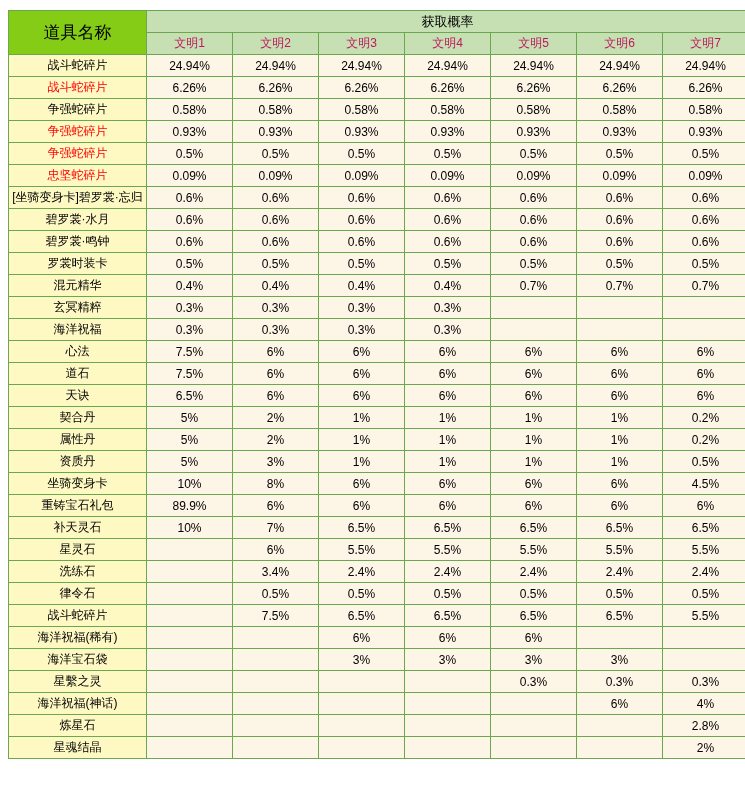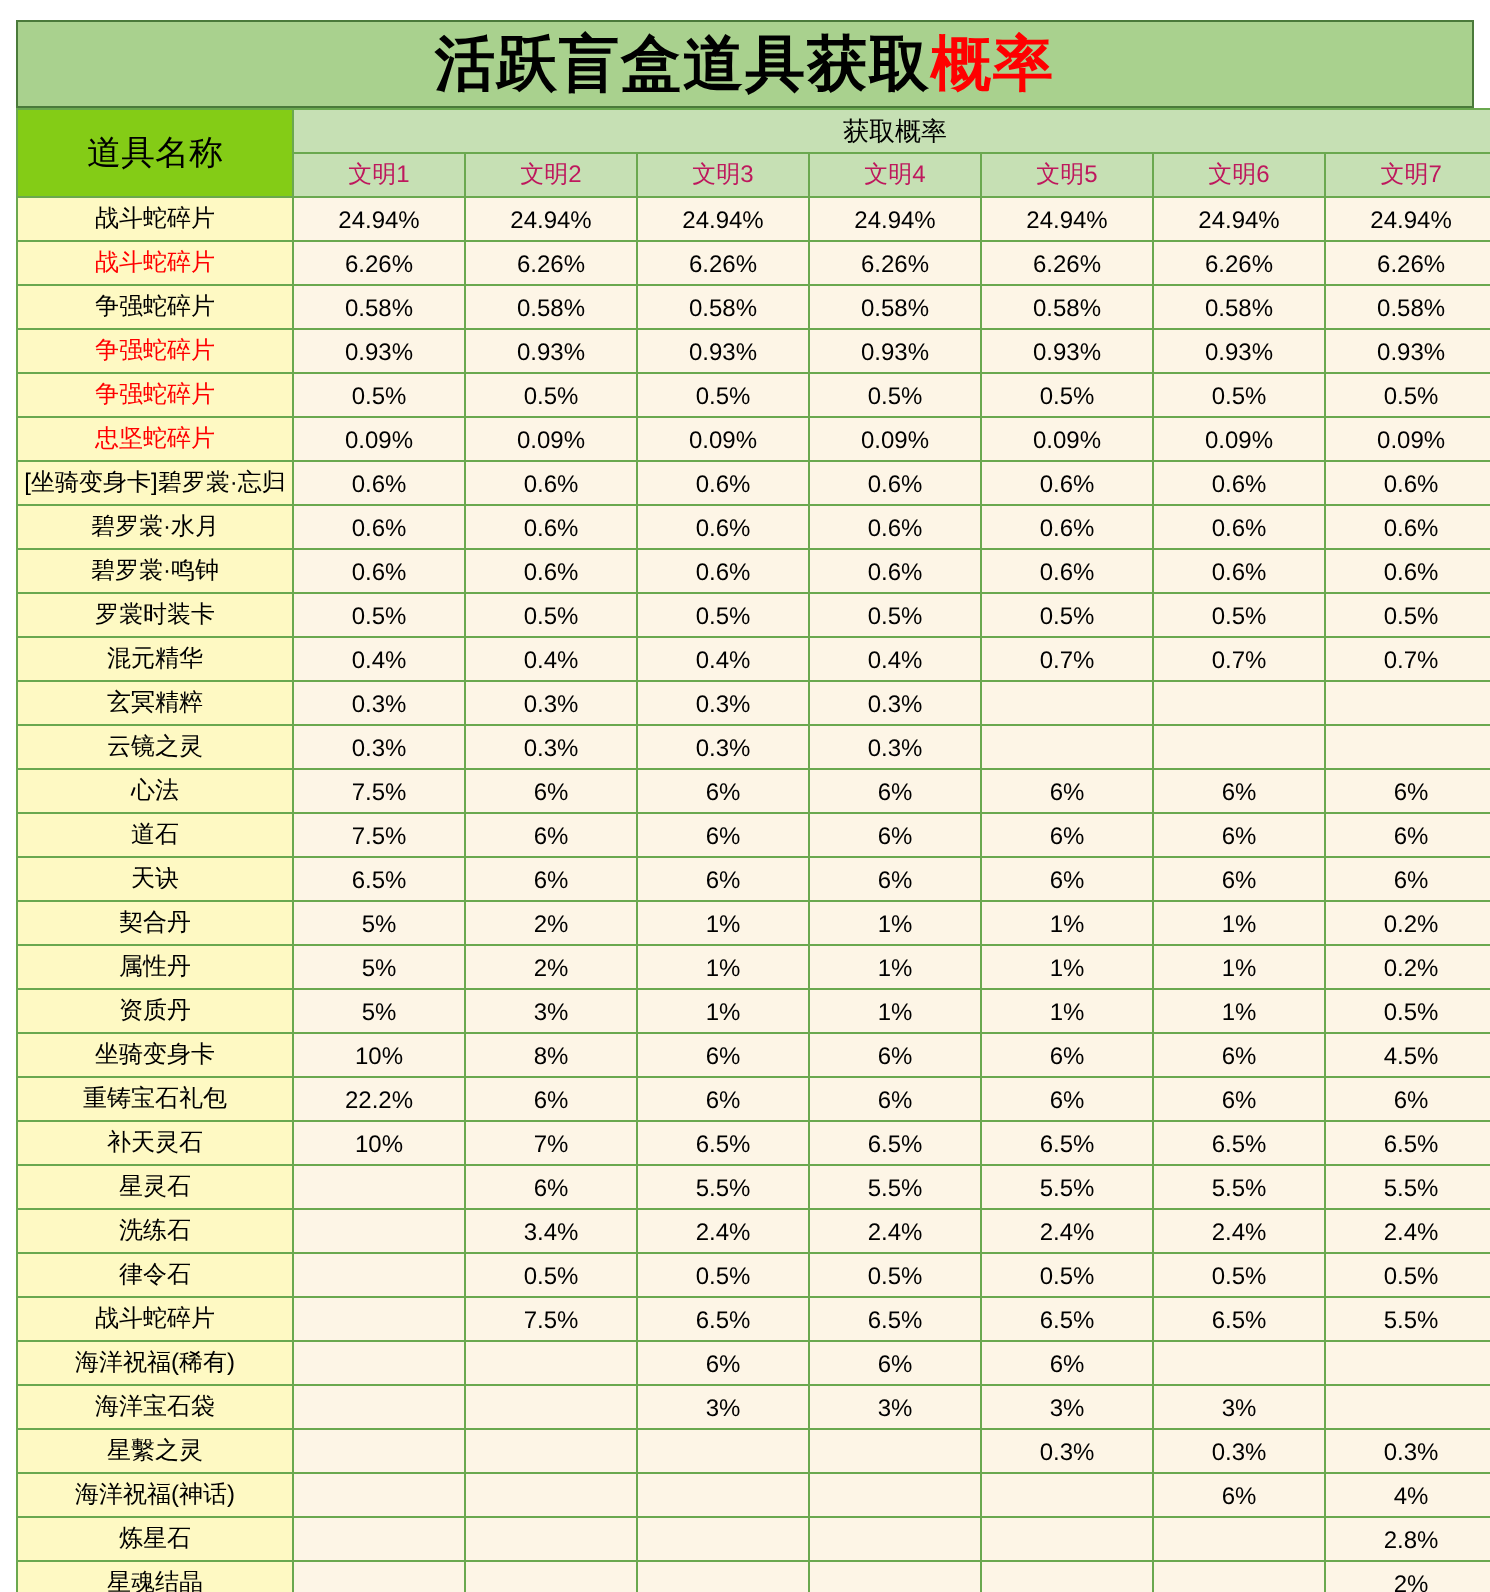--- a/index.html
+++ b/index.html
@@ -89,23 +89,20 @@
     background: #fdf5e6;
   }
   .col-name { width: 138px; }
   .col-val { width: 86px; }
 </style>
 </head>
 <body>
 
 <div class="page">
 
-  <div class="title-bar">
-    <div class="title-text"><span>活跃盲盒道具获取</span><span class="accent">概率</span></div>
-  </div>
 
   <table class="grid">
     <colgroup>
       <col class="col-name">
       <col class="col-val">
         <col class="col-val">
         <col class="col-val">
         <col class="col-val">
         <col class="col-val">
         <col class="col-val">
@@ -241,21 +238,21 @@
           <td class="name-cell">玄冥精粹</td>
           <td class="val-cell">0.3%</td>
           <td class="val-cell">0.3%</td>
           <td class="val-cell">0.3%</td>
           <td class="val-cell">0.3%</td>
           <td class="val-cell empty"></td>
           <td class="val-cell empty"></td>
           <td class="val-cell empty"></td>
         </tr>
         <tr>
-          <td class="name-cell">云镜之灵</td>
+          <td class="name-cell">海洋祝福</td>
           <td class="val-cell">0.3%</td>
           <td class="val-cell">0.3%</td>
           <td class="val-cell">0.3%</td>
           <td class="val-cell">0.3%</td>
           <td class="val-cell empty"></td>
           <td class="val-cell empty"></td>
           <td class="val-cell empty"></td>
         </tr>
         <tr>
           <td class="name-cell">心法</td>
@@ -322,21 +319,21 @@
           <td class="val-cell">10%</td>
           <td class="val-cell">8%</td>
           <td class="val-cell">6%</td>
           <td class="val-cell">6%</td>
           <td class="val-cell">6%</td>
           <td class="val-cell">6%</td>
           <td class="val-cell">4.5%</td>
         </tr>
         <tr>
           <td class="name-cell">重铸宝石礼包</td>
-          <td class="val-cell">22.2%</td>
+          <td class="val-cell">89.9%</td>
           <td class="val-cell">6%</td>
           <td class="val-cell">6%</td>
           <td class="val-cell">6%</td>
           <td class="val-cell">6%</td>
           <td class="val-cell">6%</td>
           <td class="val-cell">6%</td>
         </tr>
         <tr>
           <td class="name-cell">补天灵石</td>
           <td class="val-cell">10%</td>

